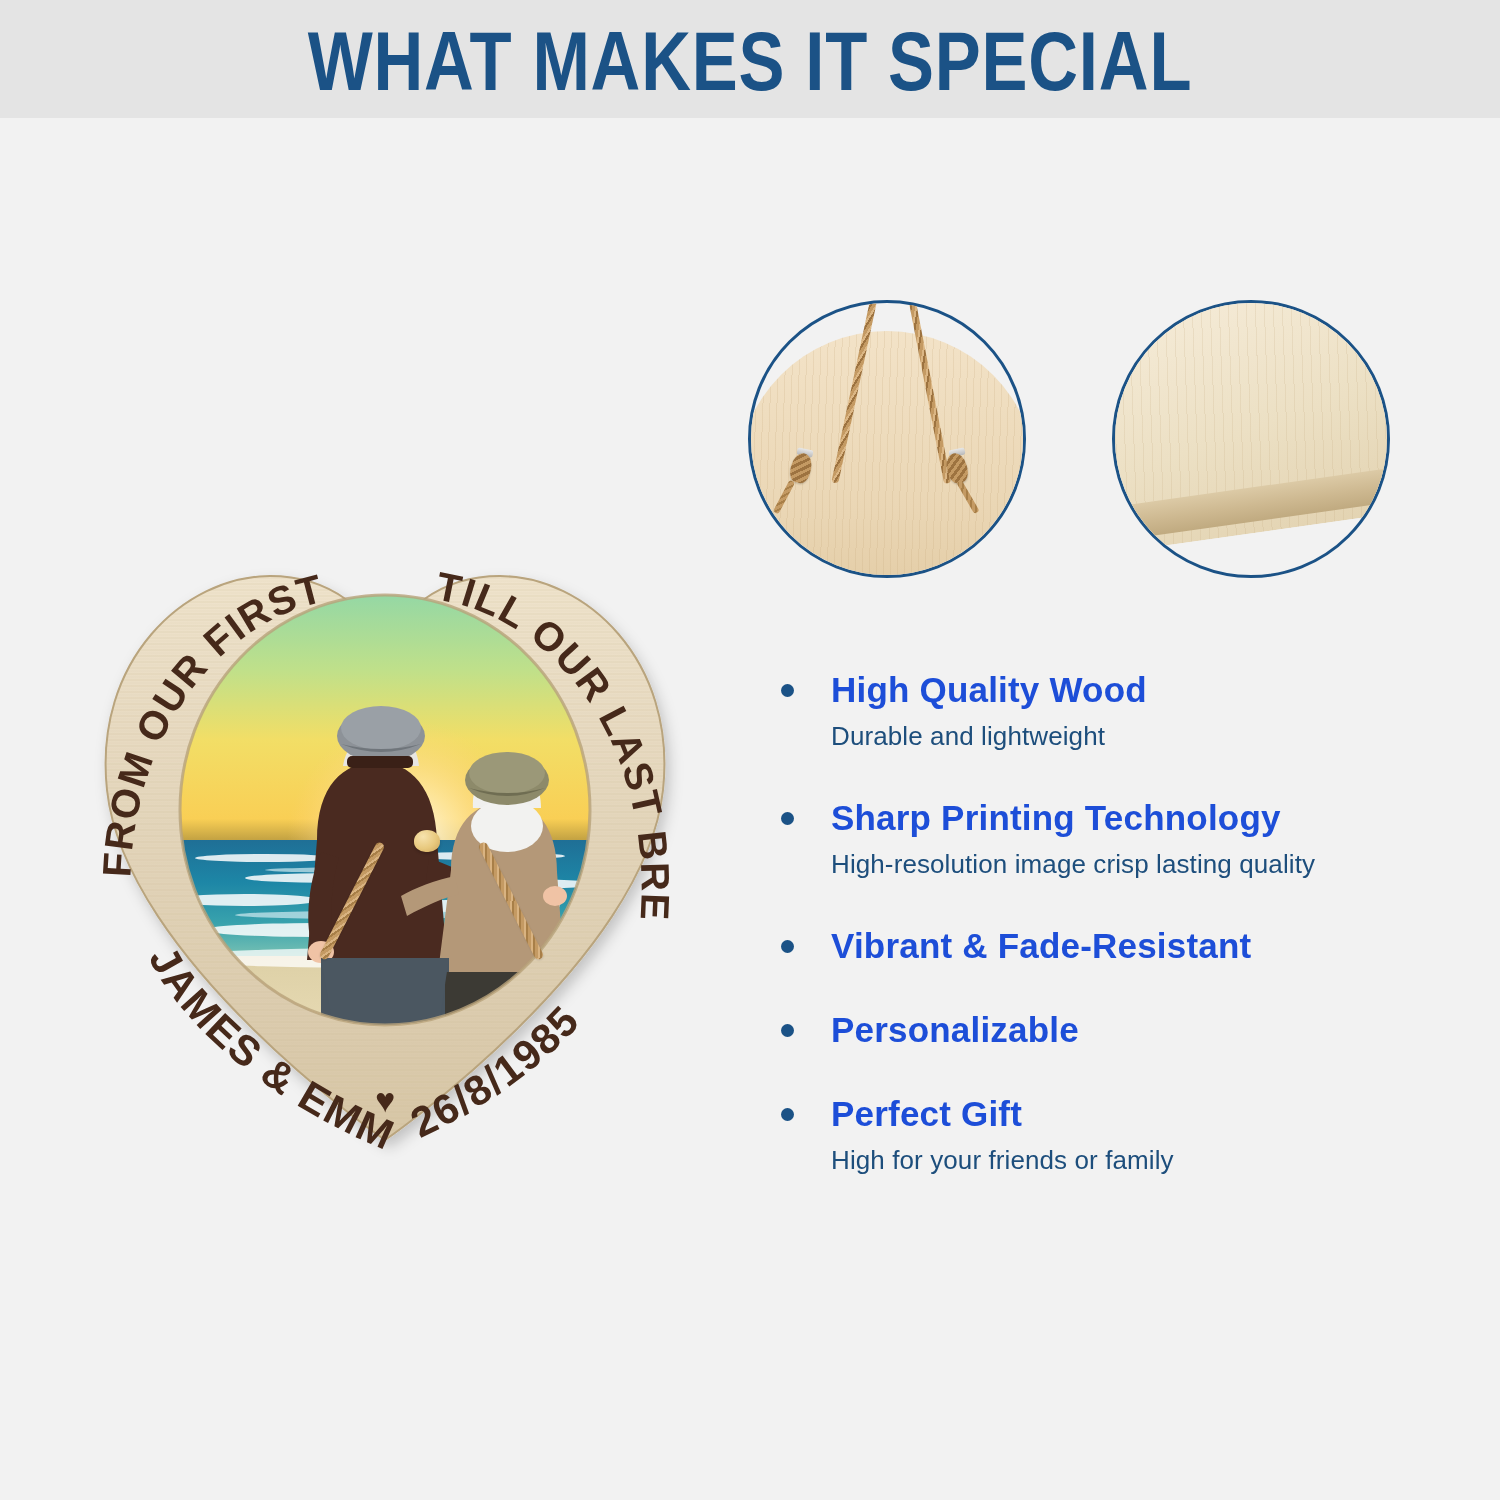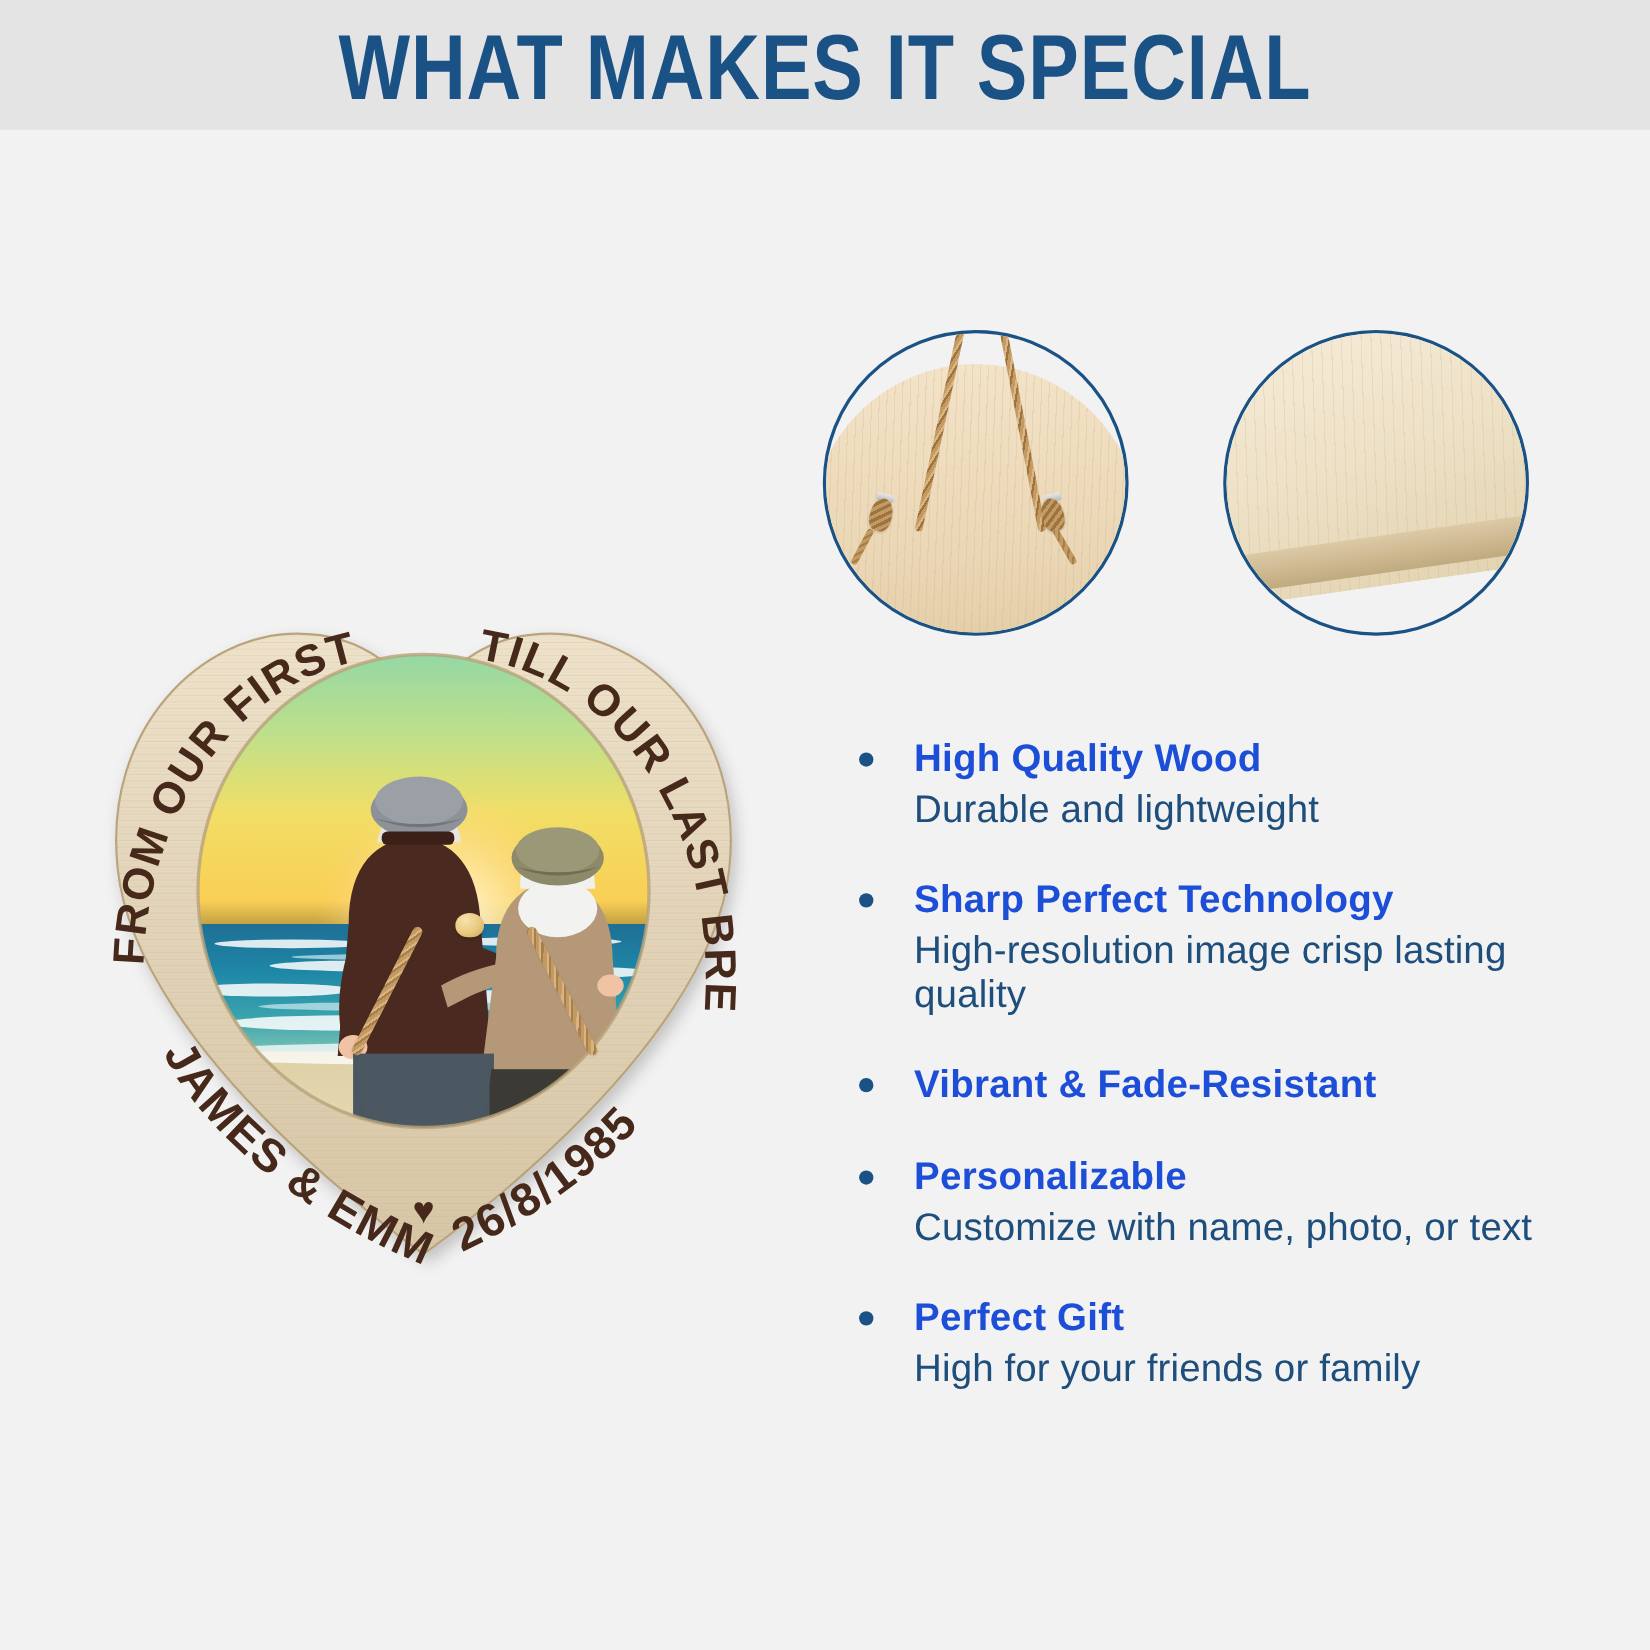--- a/index.html
+++ b/index.html
@@ -199,21 +199,21 @@
   }
   .feature-title {
     color: #1d4ed8;
     font-size: 35px;
     line-height: 44px;
     font-weight: bold;
     letter-spacing: .2px;
   }
   .feature-desc {
     color: #1d4e7c;
-    font-size: 35px;
+    font-size: 26px;
     line-height: 40px;
     margin-top: 4px;
     letter-spacing: .1px;
   }
 </style>
 </head>
 <body>
 
 <div id="header-band"></div>
 <div id="page-title">WHAT MAKES IT SPECIAL</div>
@@ -403,33 +403,32 @@
 <div id="features">
 
   <div class="feature-row">
     <span class="feature-bullet"></span>
     <div class="feature-title">High Quality Wood</div>
     <div class="feature-desc">Durable and lightweight</div>
   </div>
 
   <div class="feature-row">
     <span class="feature-bullet"></span>
-    <div class="feature-title">Sharp Perfect Technology</div>
+    <div class="feature-title">Sharp Printing Technology</div>
     <div class="feature-desc">High-resolution image crisp lasting quality</div>
   </div>
 
   <div class="feature-row">
     <span class="feature-bullet"></span>
     <div class="feature-title">Vibrant &amp; Fade-Resistant</div>
   </div>
 
   <div class="feature-row">
     <span class="feature-bullet"></span>
     <div class="feature-title">Personalizable</div>
-    <div class="feature-desc">Customize with name, photo, or text</div>
   </div>
 
   <div class="feature-row">
     <span class="feature-bullet"></span>
     <div class="feature-title">Perfect Gift</div>
     <div class="feature-desc">High for your friends or family</div>
   </div>
 
 </div>
 

